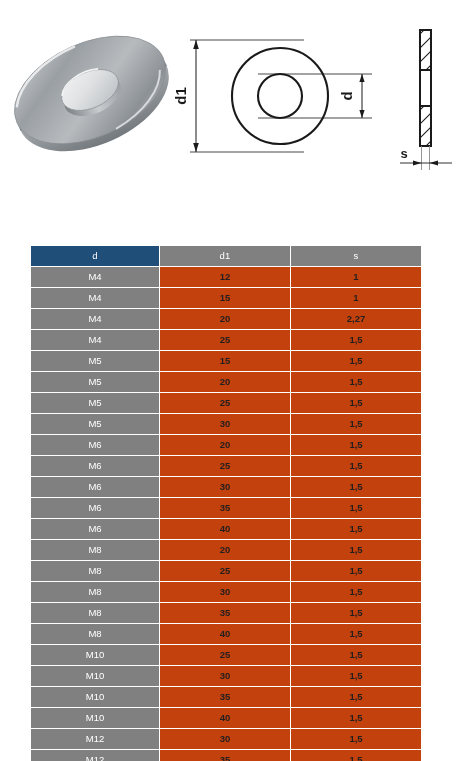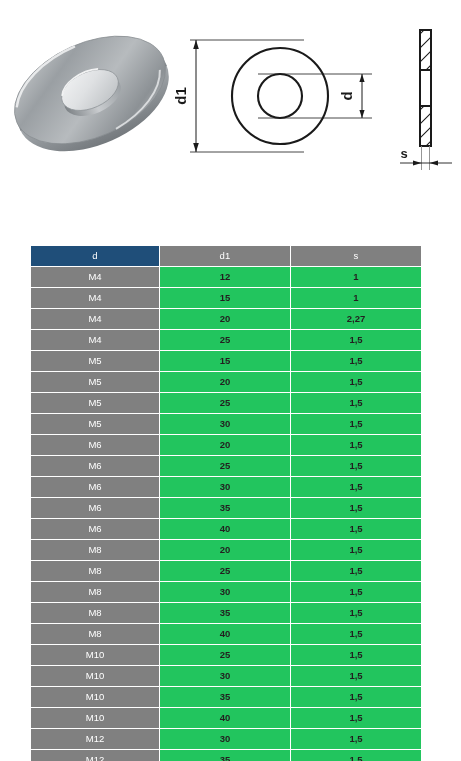--- a/index.html
+++ b/index.html
@@ -66,21 +66,21 @@
   table.spec-table th.head-d {
     background: #1F4E79;
   }
   table.spec-table td.col-d {
     background: #808080;
     color: #ffffff;
     font-weight: normal;
     margin-left: 14px;
   }
   table.spec-table td.col-val {
-    background: #22c55e;
+    background: #c2410c;
     color: #231f20;
     font-weight: bold;
   }
 </style>
 </head>
 <body>
 
 <div id="drawing-area">
 
   <svg class="fig" id="washer-3d" viewBox="0 0 175 160">

